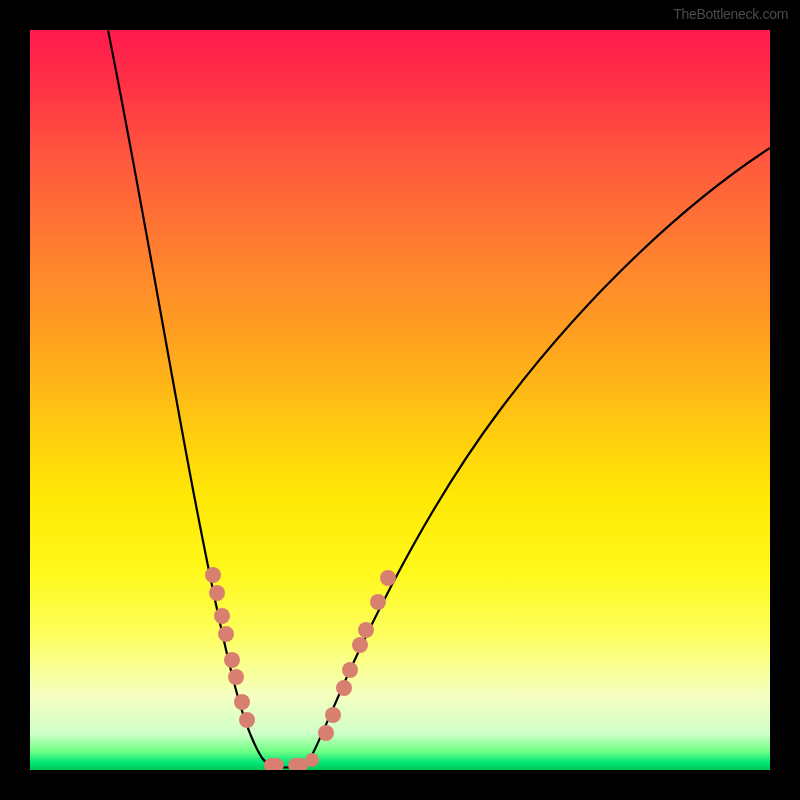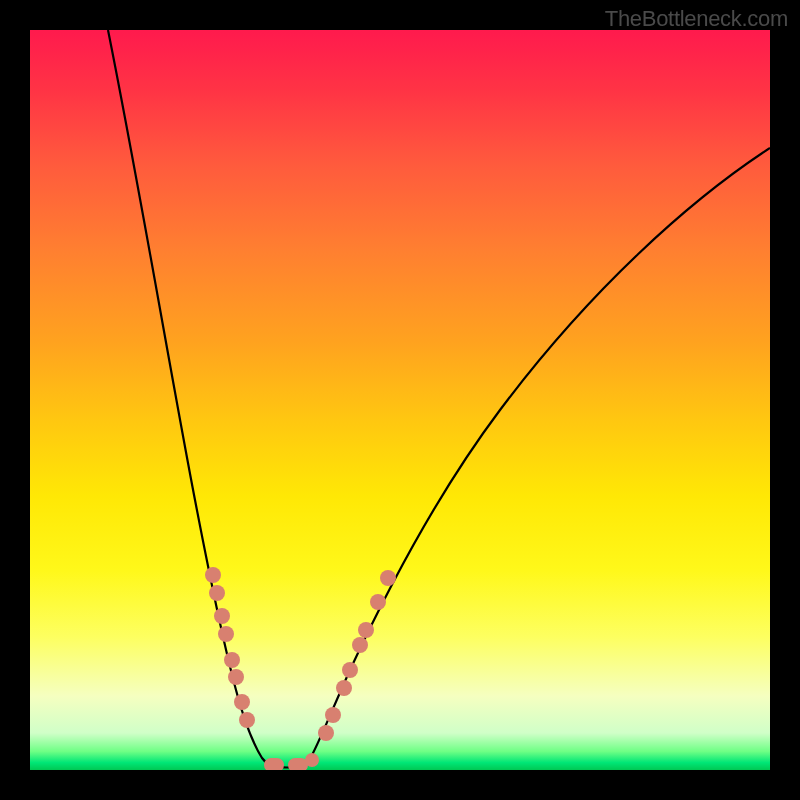--- a/index.html
+++ b/index.html
@@ -30,21 +30,21 @@
       #d0ffc8 95%,
       #6eff85 97.5%,
       #00e676 99%,
       #00c853 100%);
   }
   .watermark {
     position: absolute;
     top: 6px;
     right: 12px;
     font-family: Arial, Helvetica, sans-serif;
-    font-size: 22px;
+    font-size: 14px;
     color: #4a4a4a;
     letter-spacing: -0.3px;
   }
   svg.curves {
     position: absolute;
     left: 0; top: 0;
     width: 740px; height: 740px;
   }
   .curve { fill: none; stroke: #000; stroke-width: 2.2; }
   .dot { fill: #d88070; stroke: none; }

